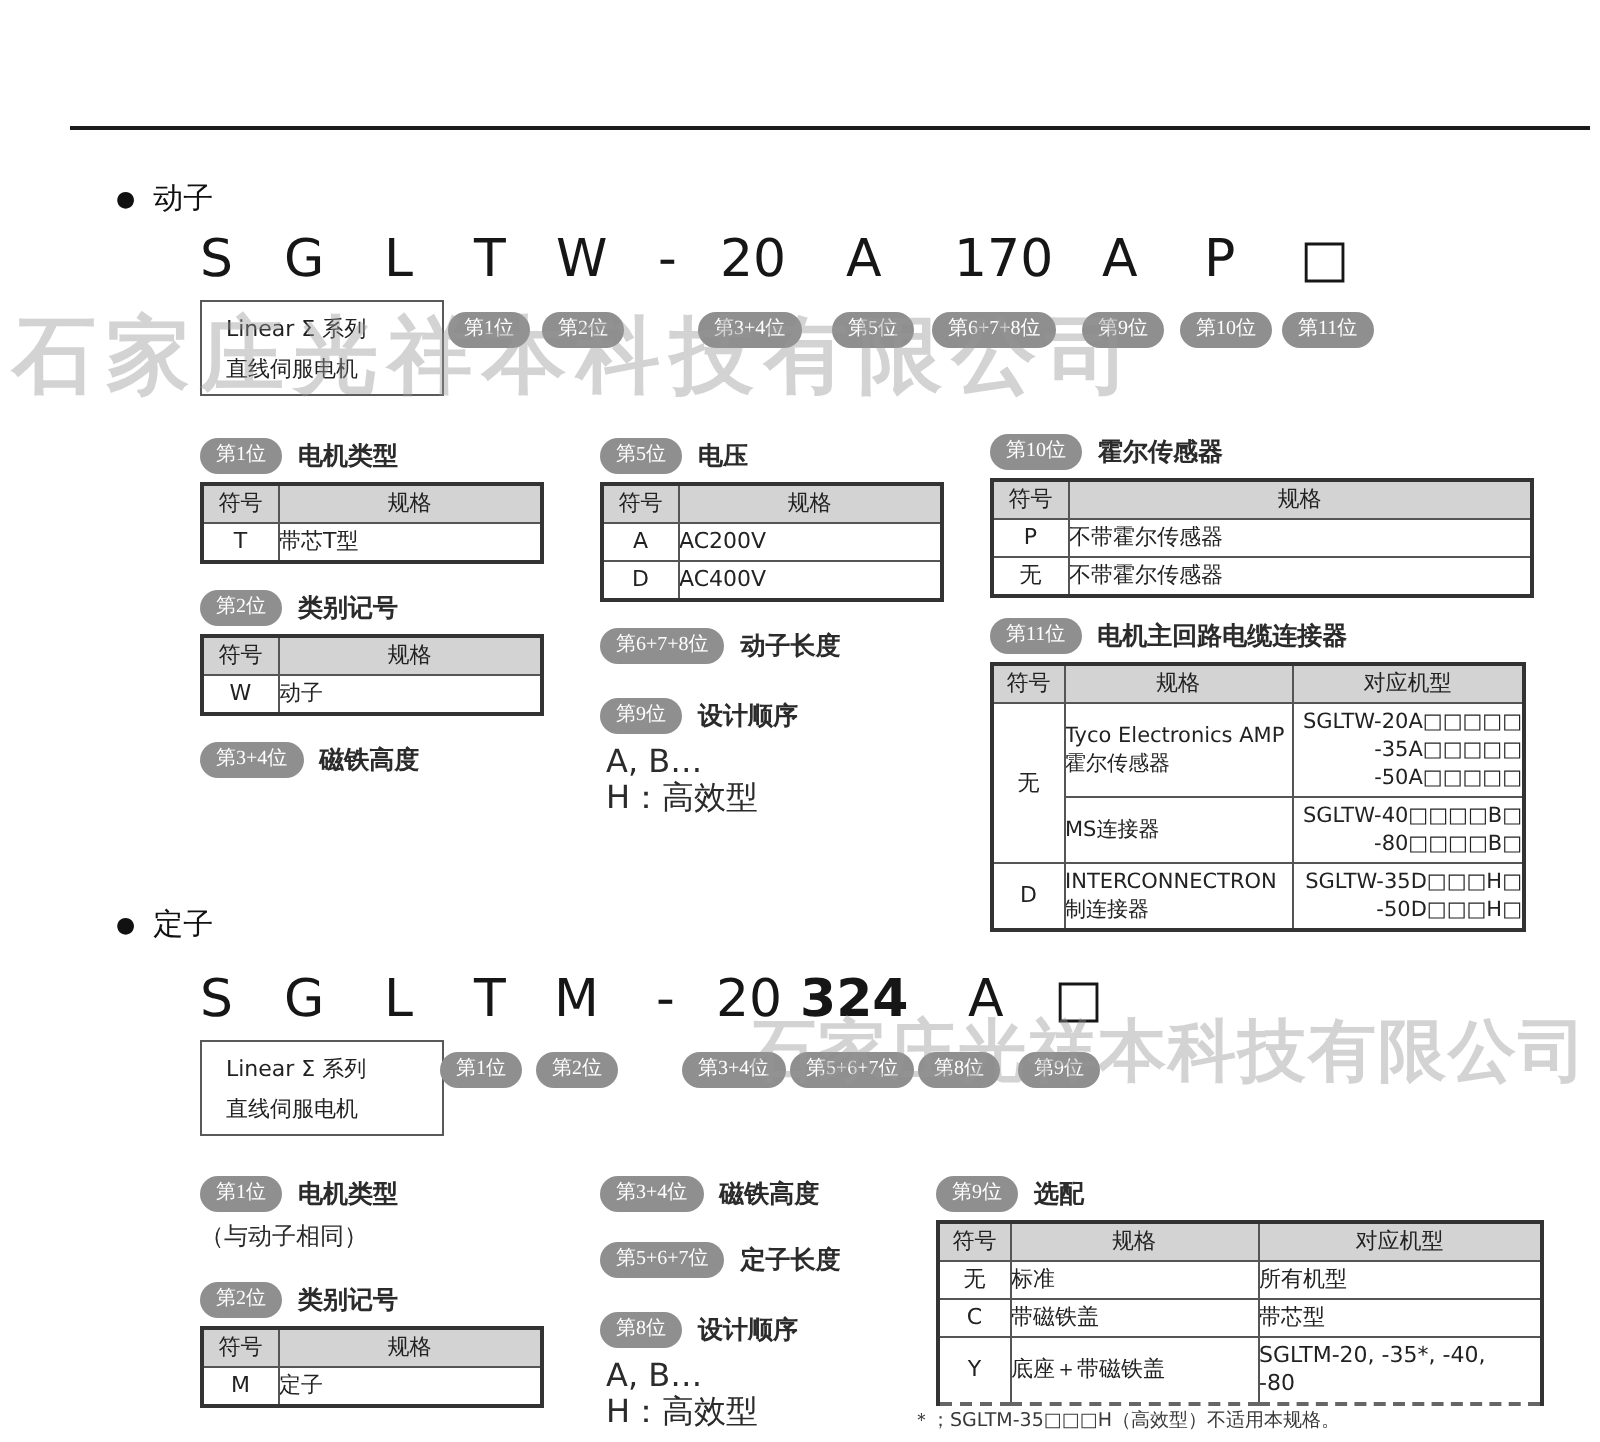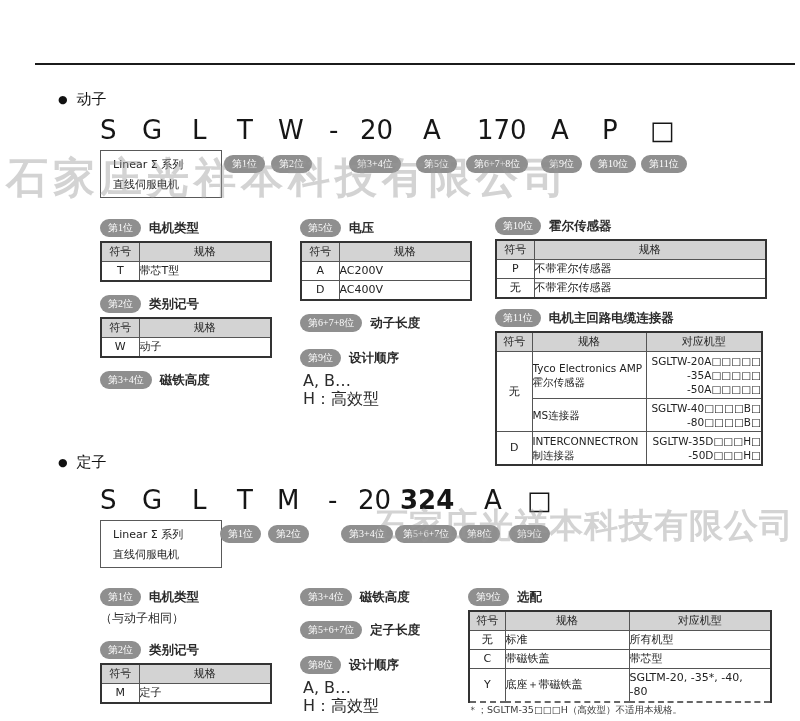--- a/index.html
+++ b/index.html
@@ -336,15 +336,15 @@
     </tr>
     <tr>
       <td class="sym">Y</td>
       <td>底座＋带磁铁盖</td>
       <td class="pre">SGLTM-20, -35*, -40,
 -80</td>
     </tr>
   </tbody>
     </table>
 
-  <div class="footnote" style="left:468px;top:704px;">＊；SGLTM-35□□□H（高效型）不适用本规格。</div>
+  <div class="footnote" style="left:456px;top:704px;">＊；SGLTM-35□□□H（高效型）不适用本规格。</div>
 
 </div>
 
 </body></html>

